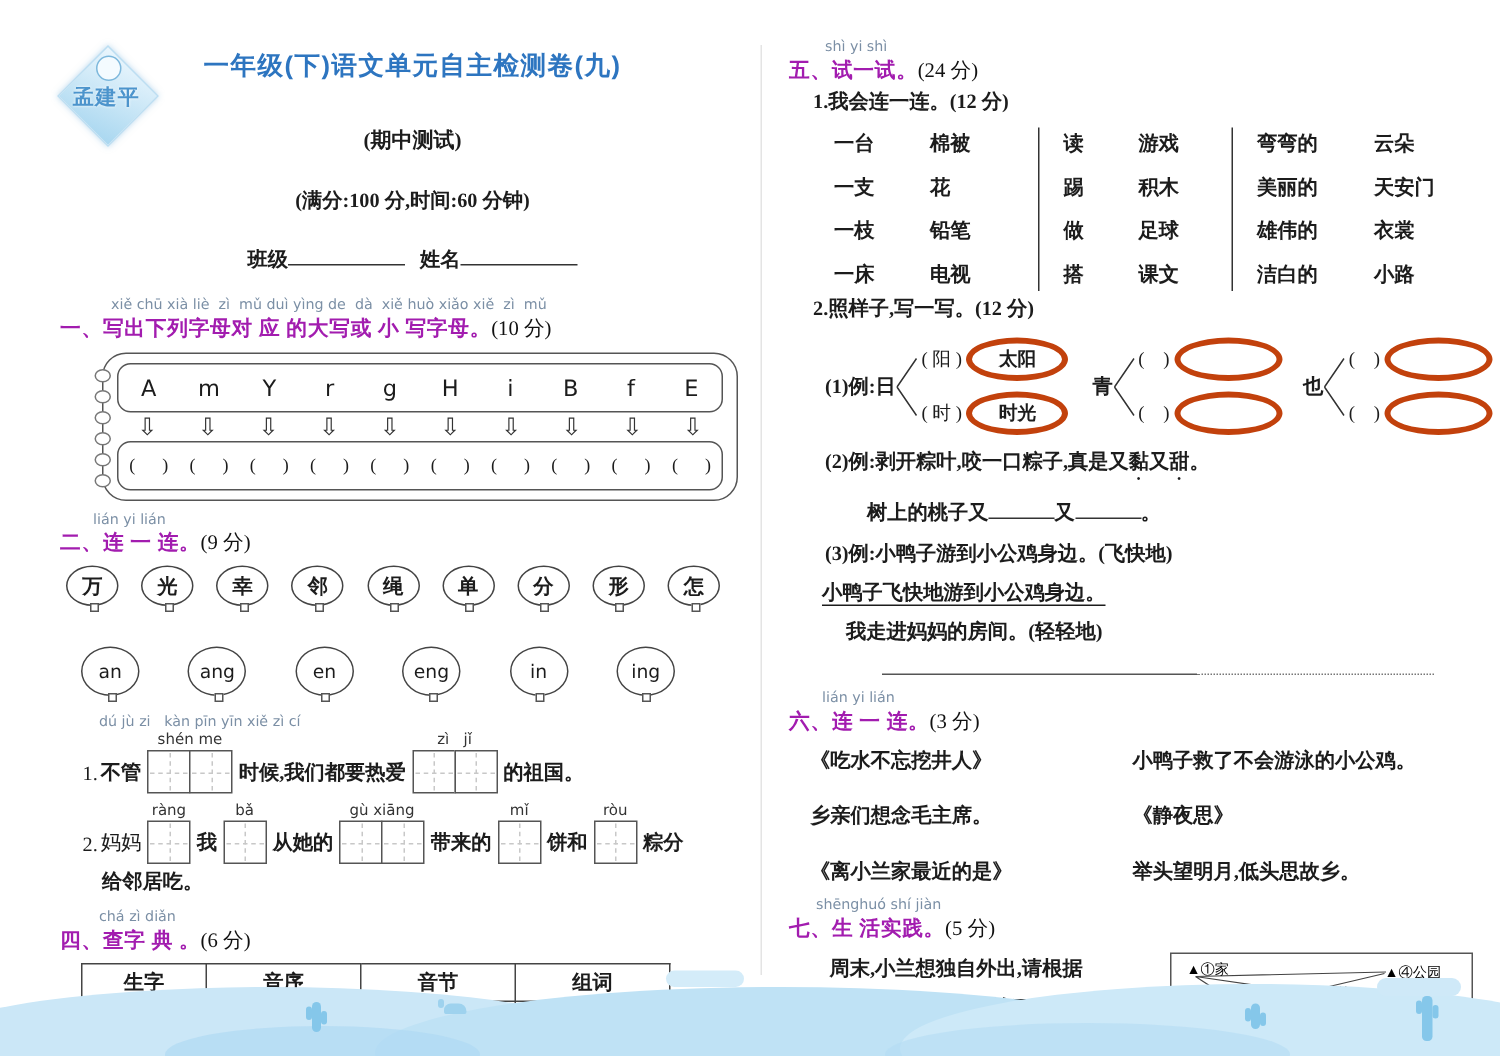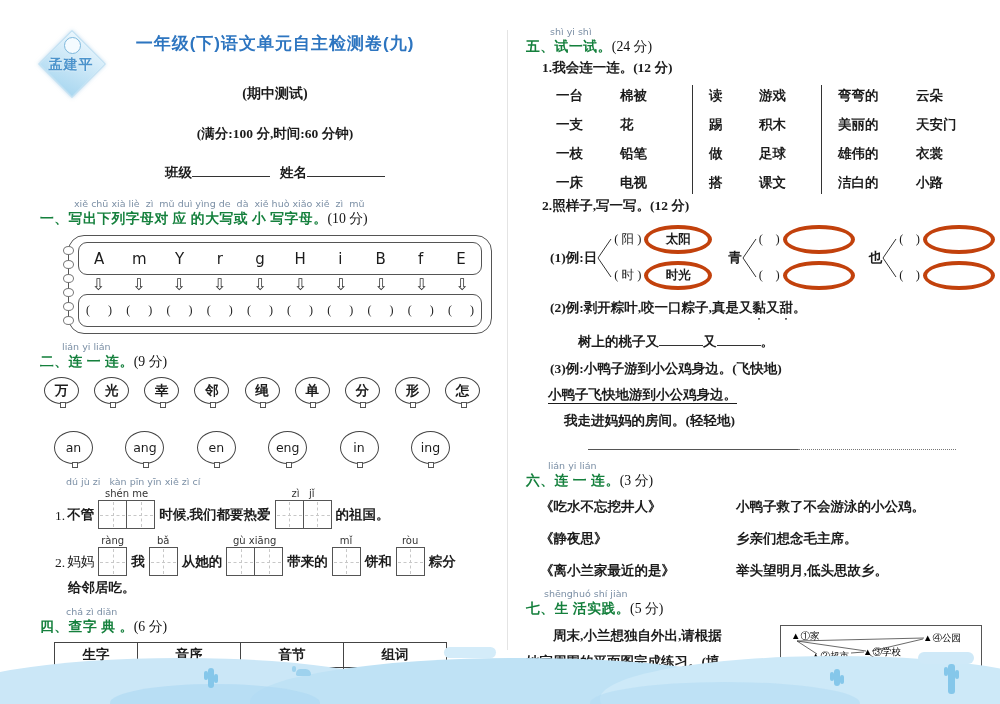--- a/index.html
+++ b/index.html
@@ -21,21 +21,21 @@
   .subtitle { margin-top:30px; font-size:14px; font-weight:bold; }
   .meta { margin-top:22px; font-size:13.5px; font-weight:bold; }
   .fillrow { margin-top:20px; font-size:13.5px; font-weight:bold; }
   .blank { display:inline-block; border-bottom:1px solid #333; height:13px; vertical-align:baseline; }
   .b75 { width:78px; } .b42 { width:44px; }
 
   .sec { margin-top:7px; }
   .py-top { font-family:"DejaVu Sans",sans-serif; font-size:9.5px; color:#7b8fa5;
             margin-left:34px; white-space:pre; line-height:11px; }
   .hline { font-size:13.8px; line-height:19px; }
-  .hd-blue { color:#15803d; font-weight:bold; letter-spacing:0.5px; }
+  .hd-blue { color:#a21caf; font-weight:bold; letter-spacing:0.5px; }
   .score { color:#111; }
 
   
   .lbox { position:relative; margin:7px 0 4px 28px; width:404px;
           border:1.5px solid #555; border-radius:16px; padding:6px 9px; background:#fff; }
   .lrow { border:1.2px solid #555; border-radius:9px; height:31px; display:flex; align-items:center; }
   .lrow span { flex:1; text-align:center; }
   .letters span { font-family:"DejaVu Sans",sans-serif; font-size:15px; }
   .arrowsrow { display:flex; height:19px; }
   .arrowsrow span { flex:1; text-align:center; font-family:"DejaVu Sans",sans-serif;
@@ -98,21 +98,21 @@
   .emph { -webkit-text-emphasis:filled dot; text-emphasis:filled dot;
           -webkit-text-emphasis-position:under; text-emphasis-position:under left; }
   .ansline { margin:8px 0 0 22px; font-size:13.5px; font-weight:bold;
              text-decoration:underline; text-underline-offset:4px; }
   .qline { margin:8px 0 0 38px; font-size:13.5px; font-weight:bold; }
   .longline { margin:18px 0 6px 62px; display:flex; }
   .ll-solid { width:210px; border-bottom:1px solid #555; height:1px; }
   .ll-dot   { width:158px; border-bottom:1px dotted #777; height:1px; }
 
   
-  .s6grid { display:grid; grid-template-columns:196px auto; row-gap:14px; margin:8px 0 2px 14px; }
+  .s6grid { display:grid; grid-template-columns:196px auto; row-gap:14px; margin:8px 0 2px 14px;gap:19px; }
   .s6grid span { font-size:13.5px; font-weight:bold; }
 
   
   .s7wrap { display:flex; margin-top:5px; }
   .s7left { width:248px; }
   .introline { font-size:13.5px; font-weight:bold; line-height:26px; }
   .indent { text-indent:2em; }
   .q1 { font-size:13.5px; font-weight:bold; margin-top:6px; white-space:pre; }
   .mapbox { margin-left:6px; margin-top:2px; border:1.2px solid #555; width:200px; height:86px; }
 
@@ -447,22 +447,22 @@
         <span class="ll-dot"></span>
     </div>
   </div>
 
   <div class="sec" style="margin-top:10px;">
     <div class="py-top" style="margin-left:22px">lián yi lián</div>
     <div class="hline"><span class="hd-blue">六、连 一 连。</span><span class="score">(3 分)</span></div>
     <div class="s6grid">
       <span>《吃水不忘挖井人》</span>
         <span>小鸭子救了不会游泳的小公鸡。</span>
-      <span>《静夜思》</span>
-        <span>乡亲们想念毛主席。</span>
+      <span>乡亲们想念毛主席。</span>
+        <span>《静夜思》</span>
       <span>《离小兰家最近的是》</span>
         <span>举头望明月,低头思故乡。</span>
     </div>
   </div>
 
   <div class="sec" style="margin-top:8px;">
     <div class="py-top" style="margin-left:18px">shēnghuó shí jiàn</div>
     <div class="hline"><span class="hd-blue">七、生 活实践。</span><span class="score">(5 分)</span></div>
 
     <div class="s7wrap">

